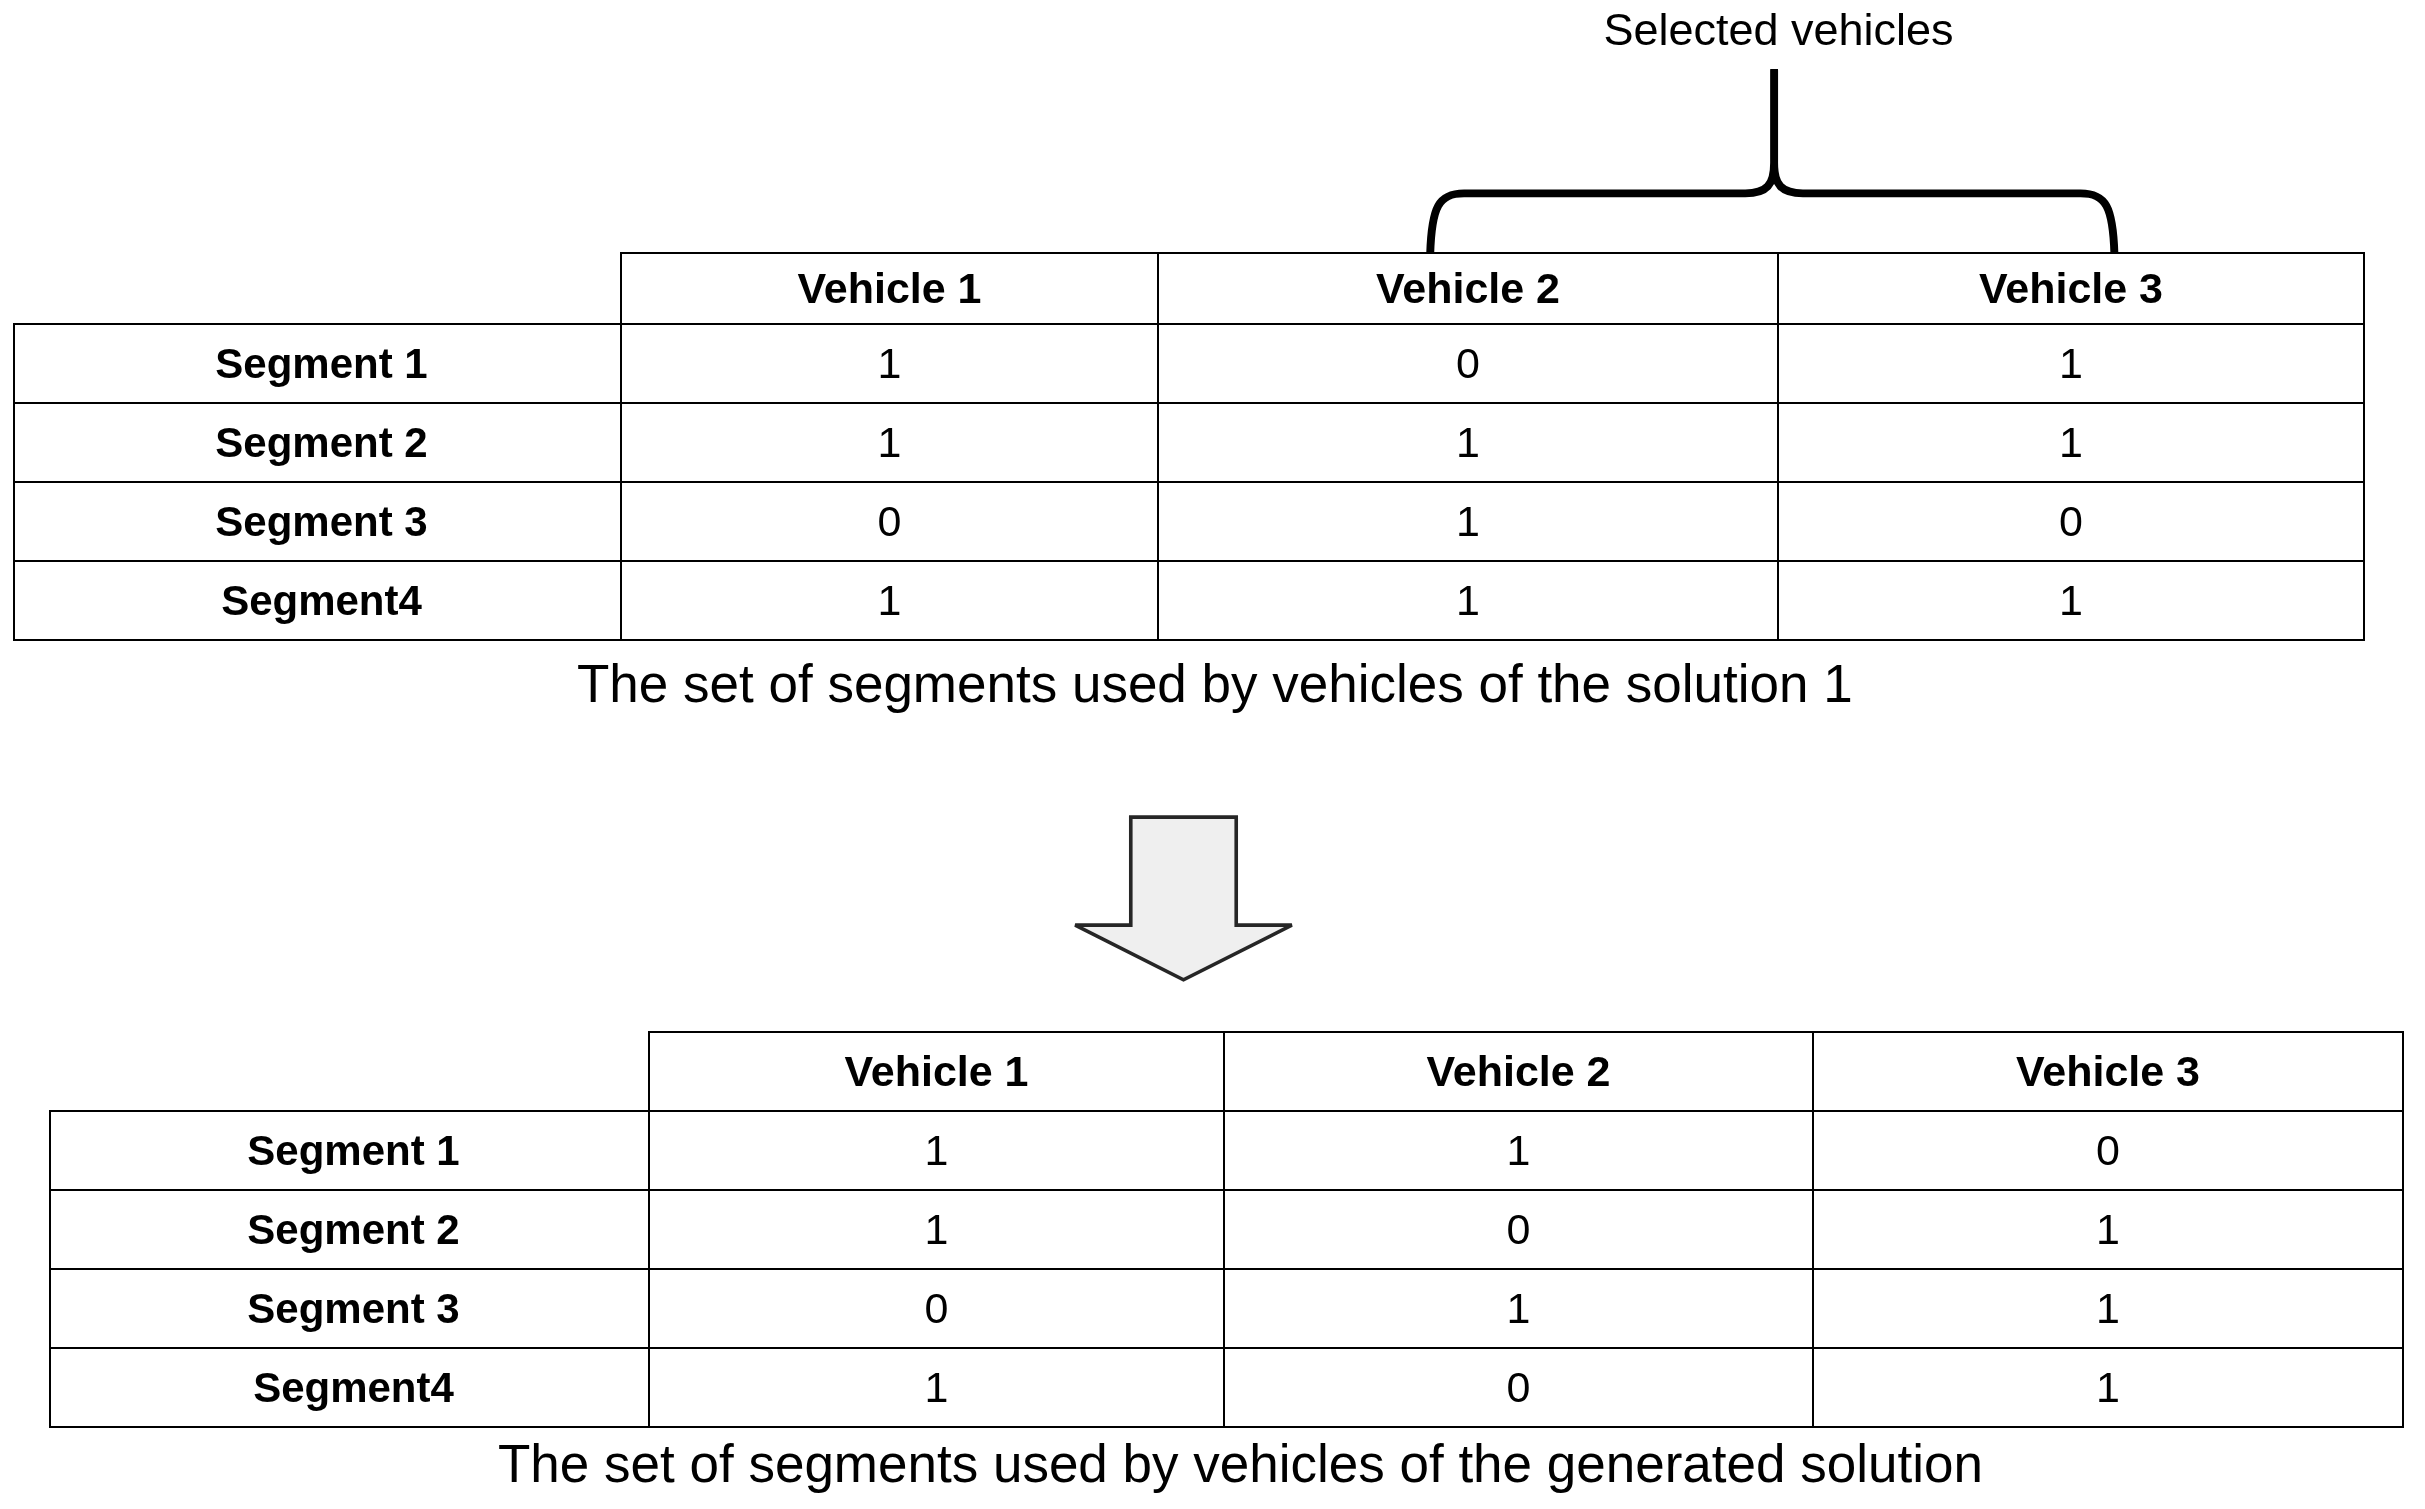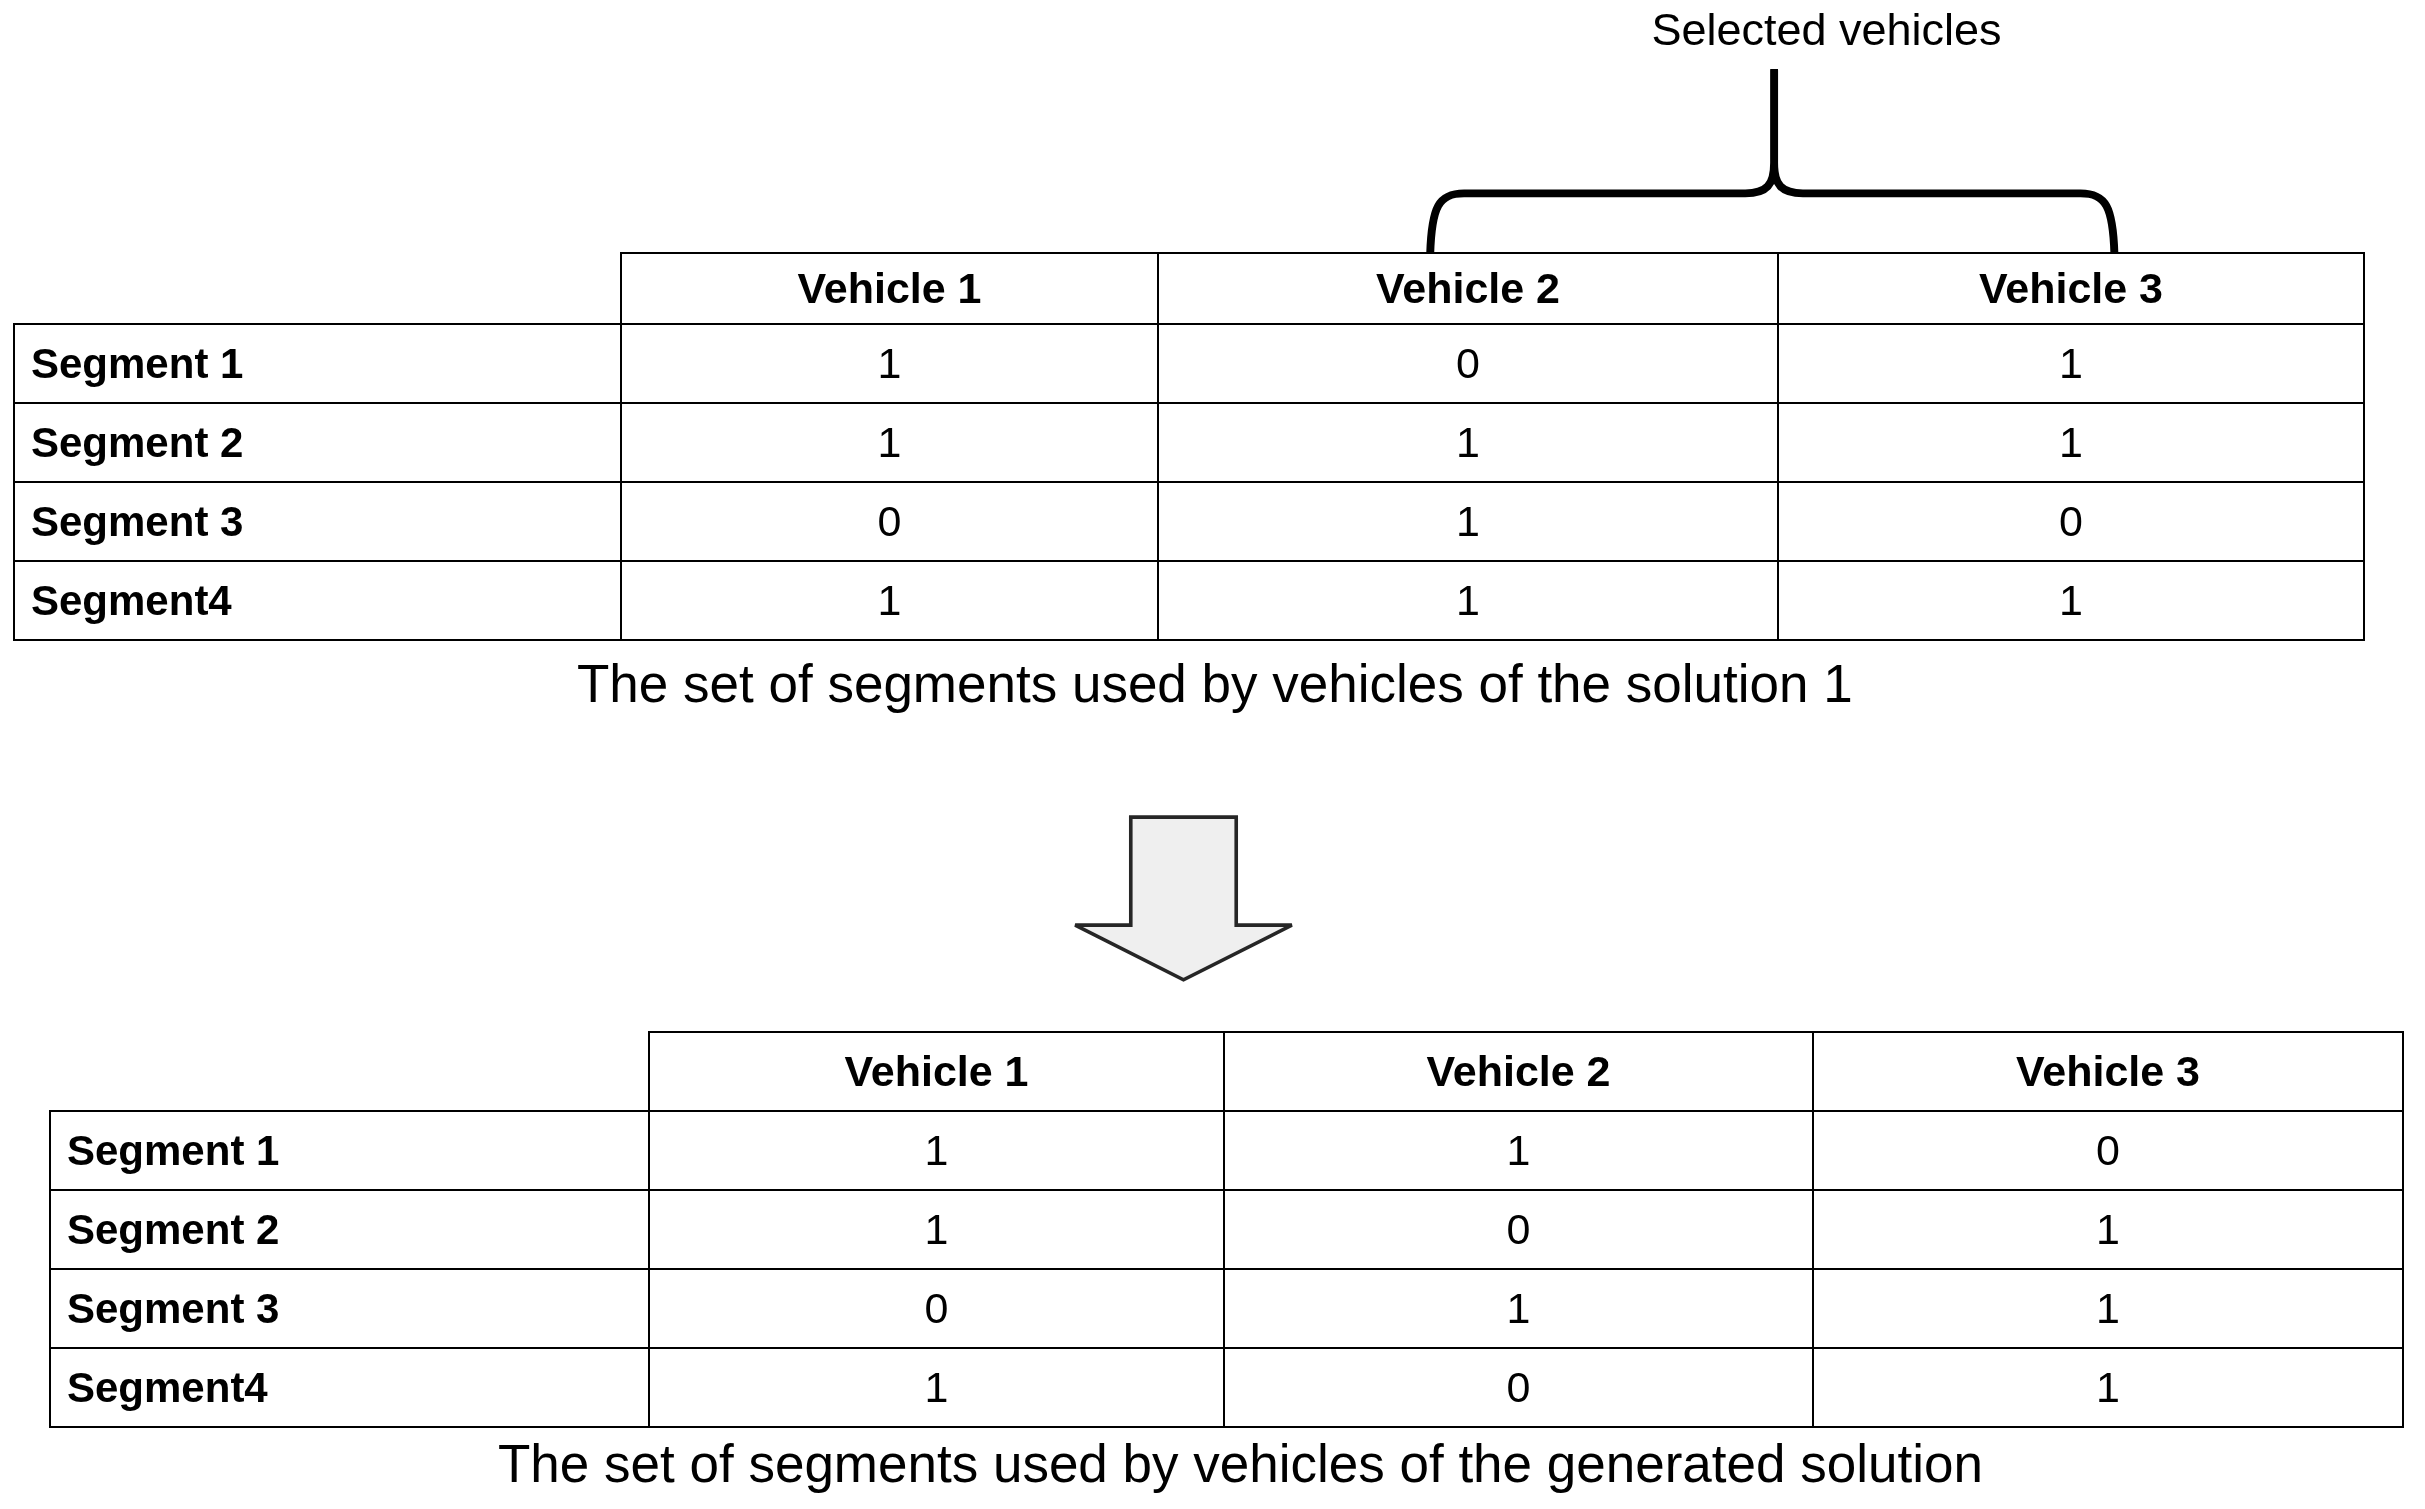--- a/index.html
+++ b/index.html
@@ -12,21 +12,21 @@
     height: 1510px;
     position: relative;
     font-family: "Liberation Sans", sans-serif;
     color: #000000;
     overflow: hidden;
   }
 
   
   #selected-label {
     position: absolute;
-    left: 1563px;
+    left: 1515px;
     top: 4.3px;
     width: 527px;
     text-align: center;
     font-size: 45px;
     font-weight: 400;
     line-height: 1.15;
     white-space: nowrap;
     color: #000;
   }
   #brace-wrap {
@@ -52,21 +52,21 @@
     vertical-align: middle;
     font-size: 43px;
     color: #000;
     font-weight: 400;
     background: #fff;
   }
   .matrix-table th {
     font-weight: bold;
   }
   .matrix-table .rowhead {
-    text-align: left;
+    text-align: center;
     font-weight: bold;
     padding-left: 16px;
     font-size: 42px;
   }
   
   .matrix-table .corner {
     border: none;
     background: transparent;
   }
 

